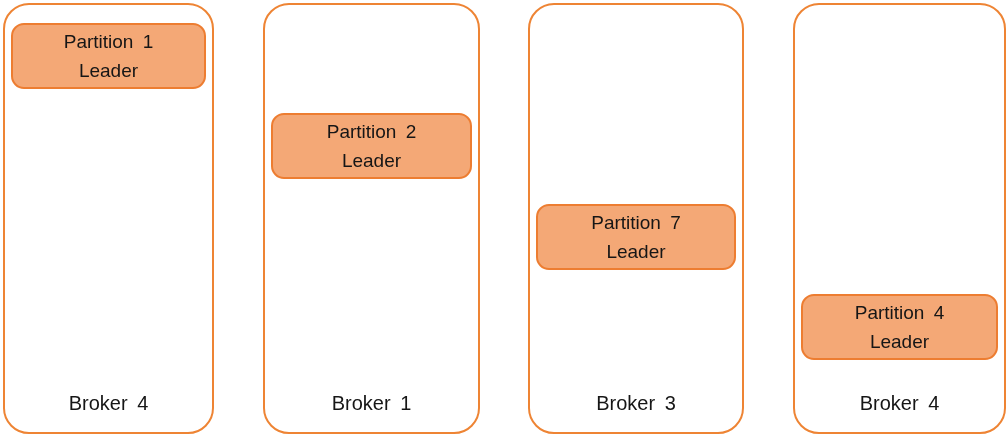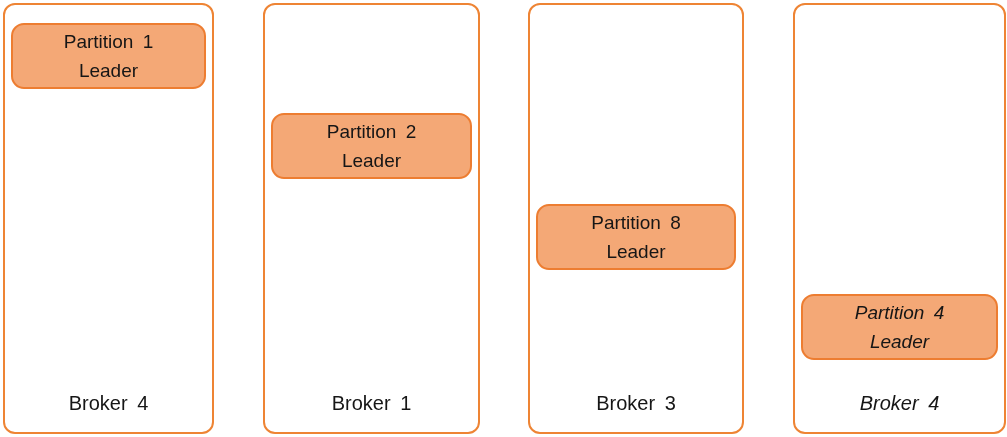--- a/index.html
+++ b/index.html
@@ -19,26 +19,26 @@
     font-family: "Liberation Sans", sans-serif;
     color: var(--text-color);
     overflow: hidden;
   }
   .broker {
     position: absolute;
     top: 3px;
     height: 431px;
     background: var(--bg-color);
     border: 2.5px solid var(--frame-border);
-    border-radius: 12px;
+    border-radius: 26px;
   }
   .b1 { left: 3px;   width: 211px; }
   .b2 { left: 263px; width: 217px; text-decoration: underline; }
   .b3 { left: 528px; width: 216px; }
-  .b4 { left: 793px; width: 213px; font-style: italic; }
+  .b4 { left: 793px; width: 213px; }
 
   .partition {
     position: absolute;
     left: 6px;
     right: 6px;
     height: 66px;
     background: var(--partition-fill);
     border: 2.5px solid var(--partition-border);
     border-radius: 13px;
     display: flex;
@@ -82,21 +82,21 @@
   <div class="broker b2">
     <div class="partition p2">
       <span>Partition 2</span>
       <span>Leader</span>
     </div>
     <div class="broker-label">Broker 1</div>
   </div>
 
   <div class="broker b3">
     <div class="partition p3">
-      <span>Partition 8</span>
+      <span>Partition 7</span>
       <span>Leader</span>
     </div>
     <div class="broker-label">Broker 3</div>
   </div>
 
   <div class="broker b4">
     <div class="partition p4">
       <span>Partition 4</span>
       <span>Leader</span>
     </div>

